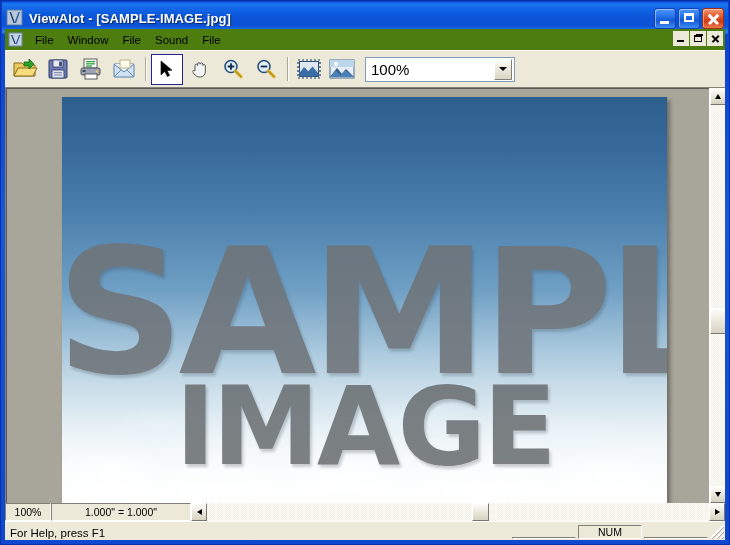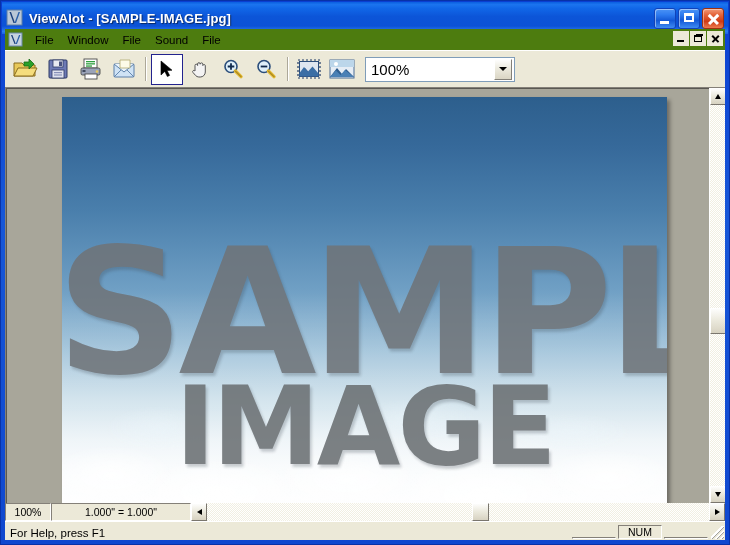--- a/index.html
+++ b/index.html
@@ -417,21 +417,21 @@
     flex: 1 1 auto;
     display: flex;
     align-items: center;
     padding-left: 4px;
     font-size: 11.5px;
     color: #000;
     border: 1px solid #ece9d8;
     box-sizing: border-box;
   }
   .sb-pane {
-    width: 44px;
+    width: 64px;
     margin: 1px 1px;
     border: 1px solid #ffffff;
     border-left-color: #848078;
     border-top-color: #848078;
     background: #ece9d8;
     display: flex;
     align-items: center;
     justify-content: center;
     font-size: 10.5px;
     color: #000;

